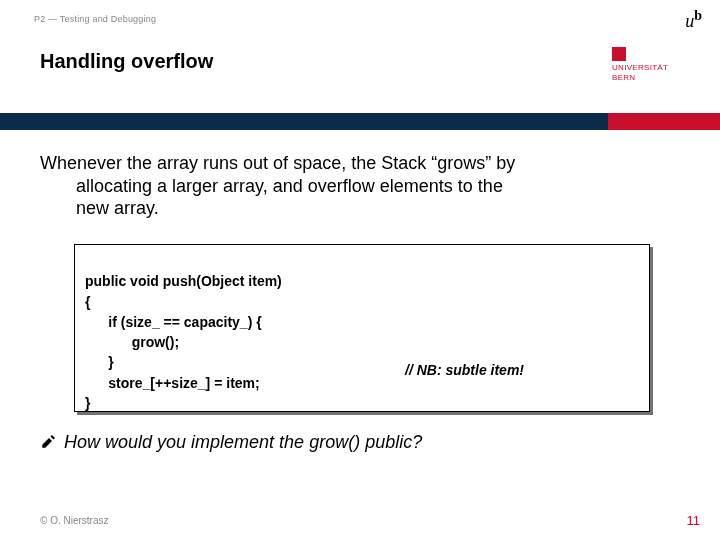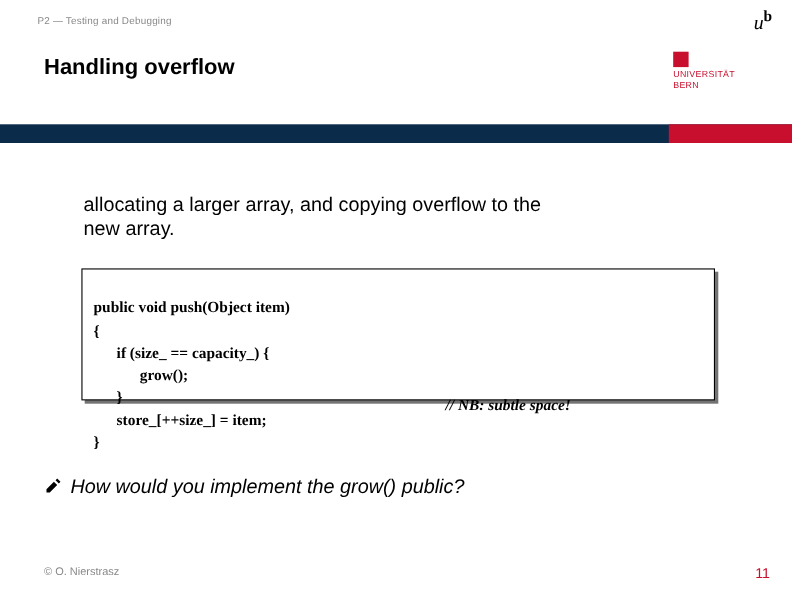--- a/index.html
+++ b/index.html
@@ -41,25 +41,25 @@
   .red-sq {
     position: absolute; top: 47px; right: 94px; width: 14px; height: 14px;
     background: #c8102e;
   }
   .body-text {
     position: absolute; top: 152px; left: 40px; right: 40px;
     font-size: 18px; color: #000; line-height: 1.25;
   }
   .body-text .indent { margin-left: 36px; display: block; }
   .code-box {
-    position: absolute; top: 244px; left: 74px; width: 576px; height: 120px;
+    position: absolute; top: 244px; left: 74px; width: 576px; height: 168px;
     border: 1.5px solid #000;
     box-shadow: 3px 3px 0 rgba(0,0,0,0.55);
     padding: 6px 10px;
-    font-family: Liberation Serif, serif;
+    font-family: Liberation Sans, sans-serif;
     font-size: 14px; font-weight: 700; line-height: 1.45;
     white-space: pre;
   }
   .code-sig { }
   .code-comment {
     position: absolute; left: 330px; top: 115px;
     font-style: italic; font-weight: 700;
   }
   .question-row {
     position: absolute; top: 432px; left: 40px; right: 40px;
@@ -93,34 +93,34 @@
 <div class="red-sq"></div>
 <div class="logo-sub">
   <span>UNIVERSITÄT</span><br>
   <span>BERN</span>
 </div>
 
 <div class="navy-strip"></div>
 <div class="red-cut"></div>
 
 <div class="body-text">
-  <br>
-  <span class="indent">allocating a larger array, and copying overflow to the</span>
+  <span>Whenever the array runs out of space, the Stack “grows” by</span><br>
+  <span class="indent">allocating a larger array, and overflow elements to the</span>
   <span class="indent">new array.</span>
 </div>
 
 <div class="code-box">
 <span class="code-sig">public void push(Object item)</span>
 <span>{</span>
 <span>      if (size_ == capacity_) {</span>
 <span>            grow();</span>
 <span>      }</span>
 <span>      store_[++size_] = item;</span>
 <span>}</span>
-<span class="code-comment">// NB: subtle space!</span>
+<span class="code-comment">// NB: subtle item!</span>
 </div>
 
 <div class="question-row">
   <span class="q-icon">
     <svg viewBox="0 0 24 24" width="18" height="18">
         <path d="M3 17l9-9 4 4-9 9H3v-4zm11-11l2-2 4 4-2 2-4-4z" fill="#000"></path>
       </svg>
   </span><span class="q-word">How</span><span> would you implement the grow() public?</span>
 </div>
 

